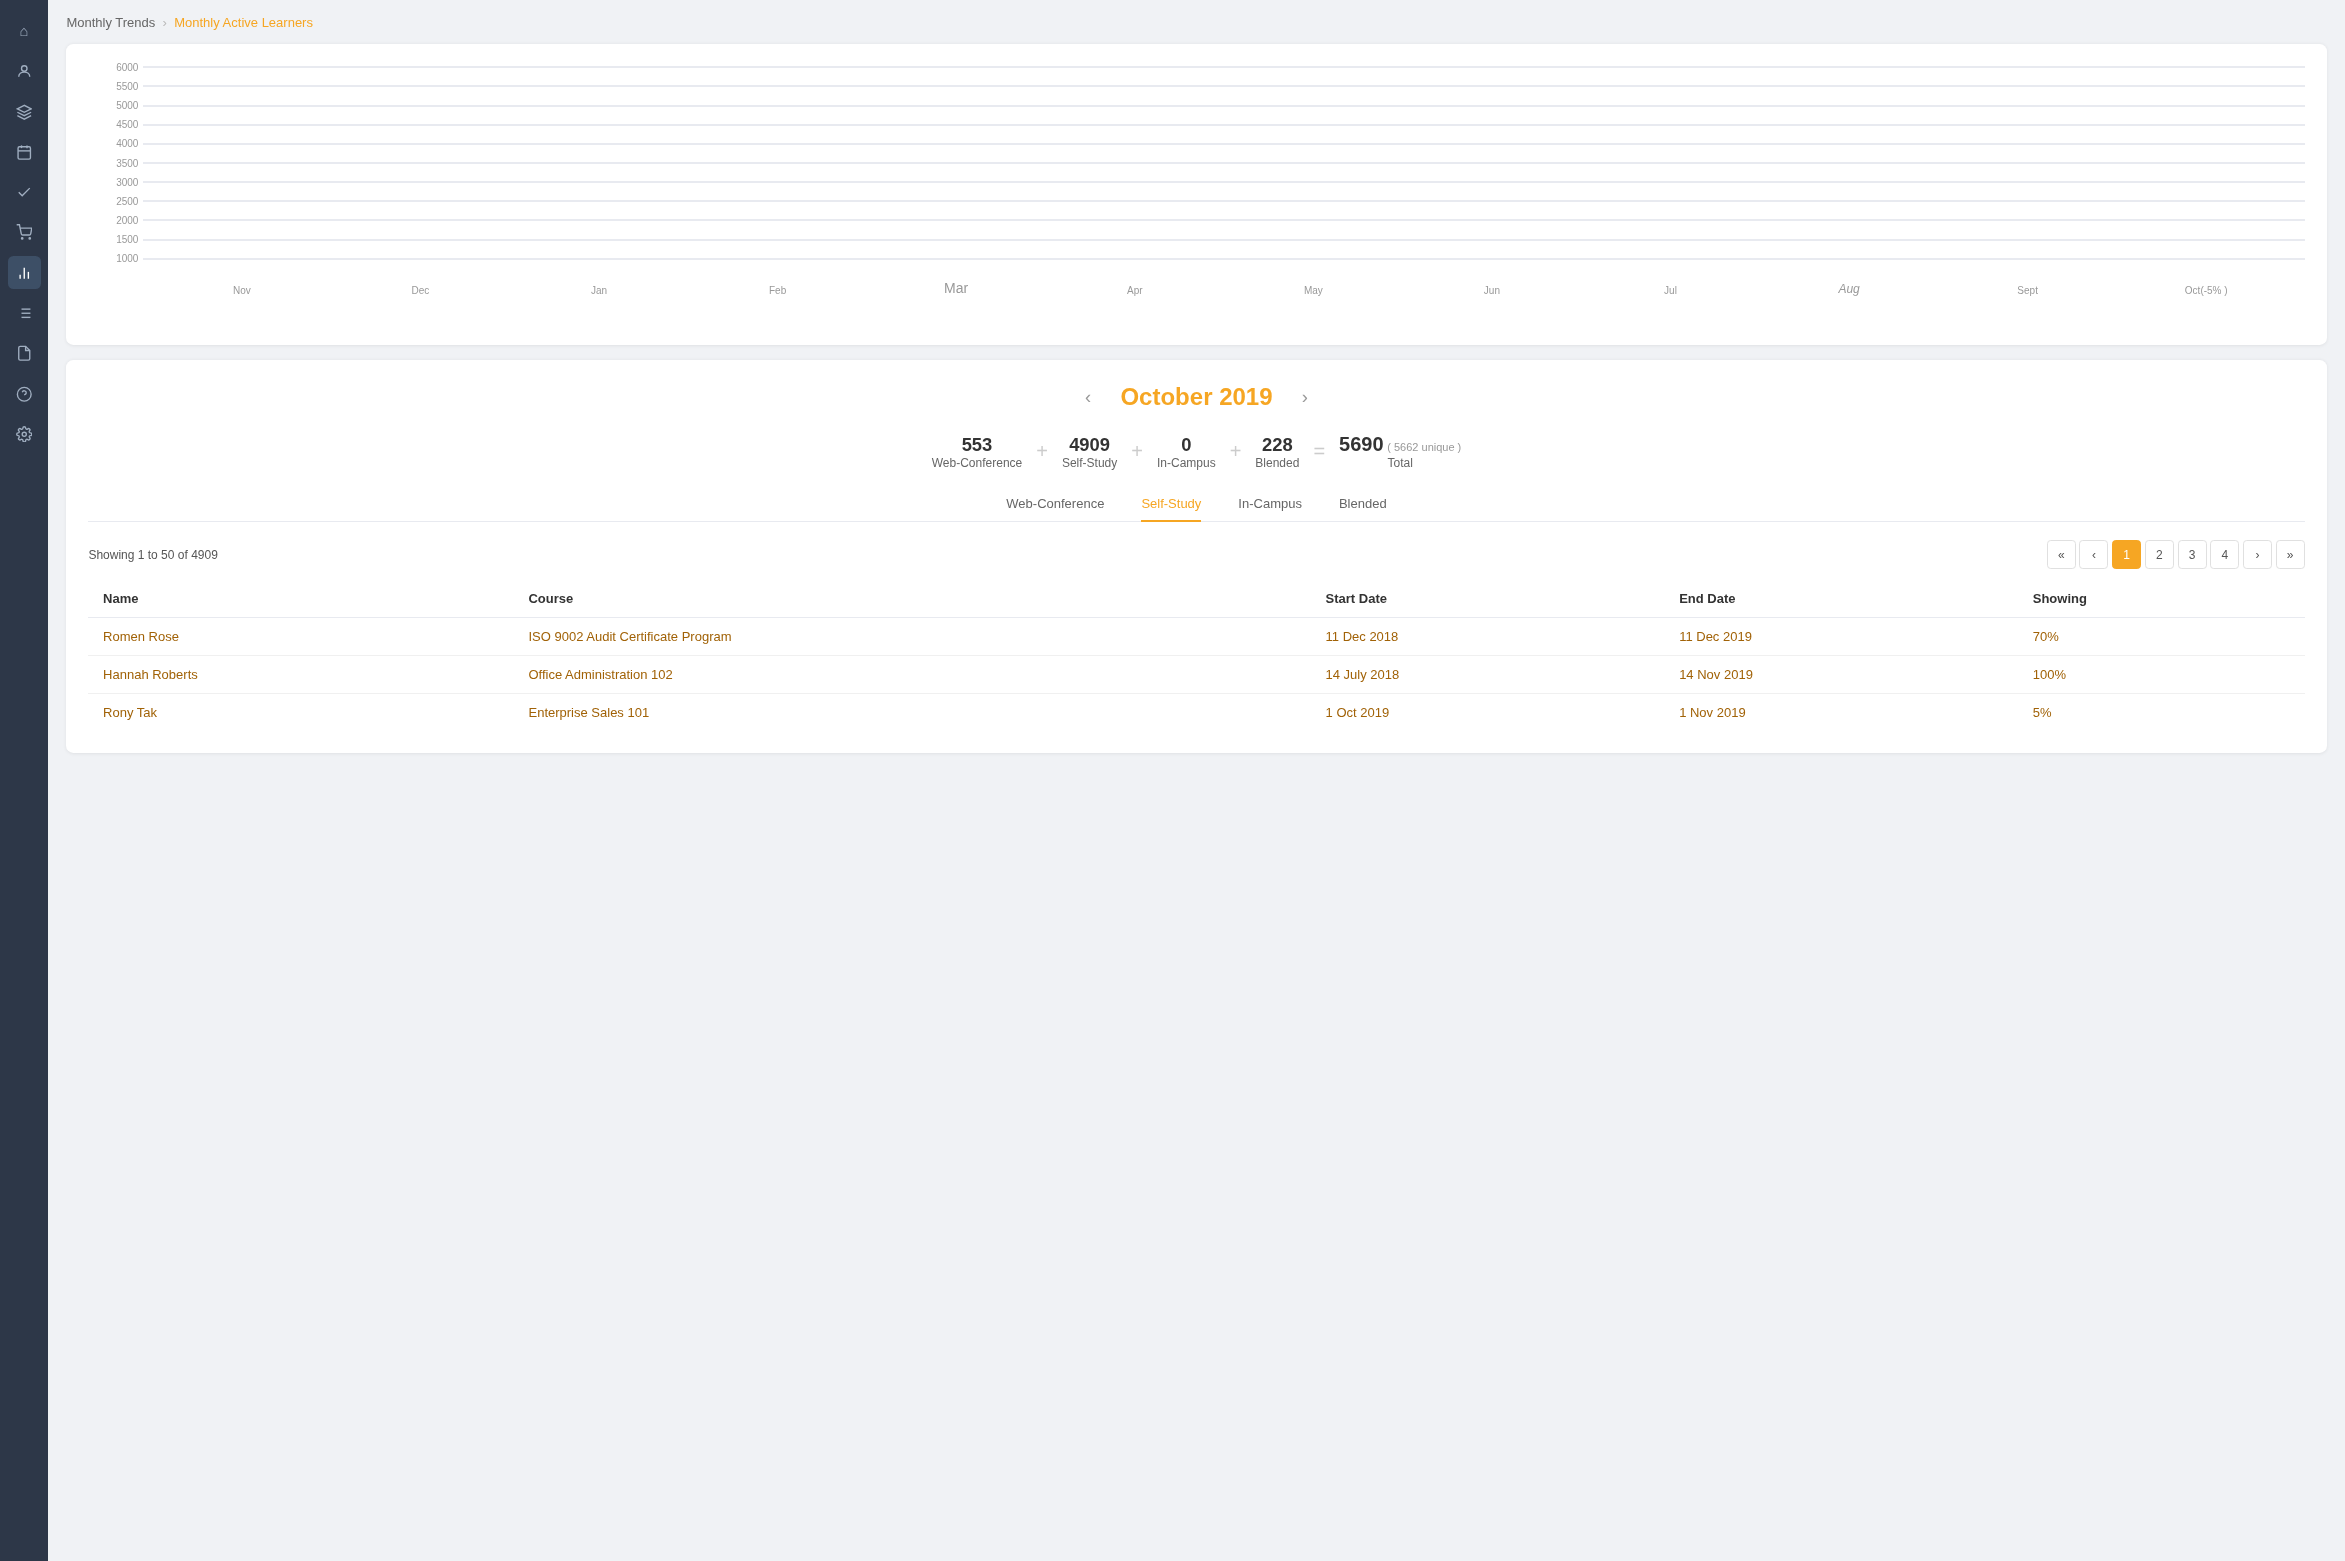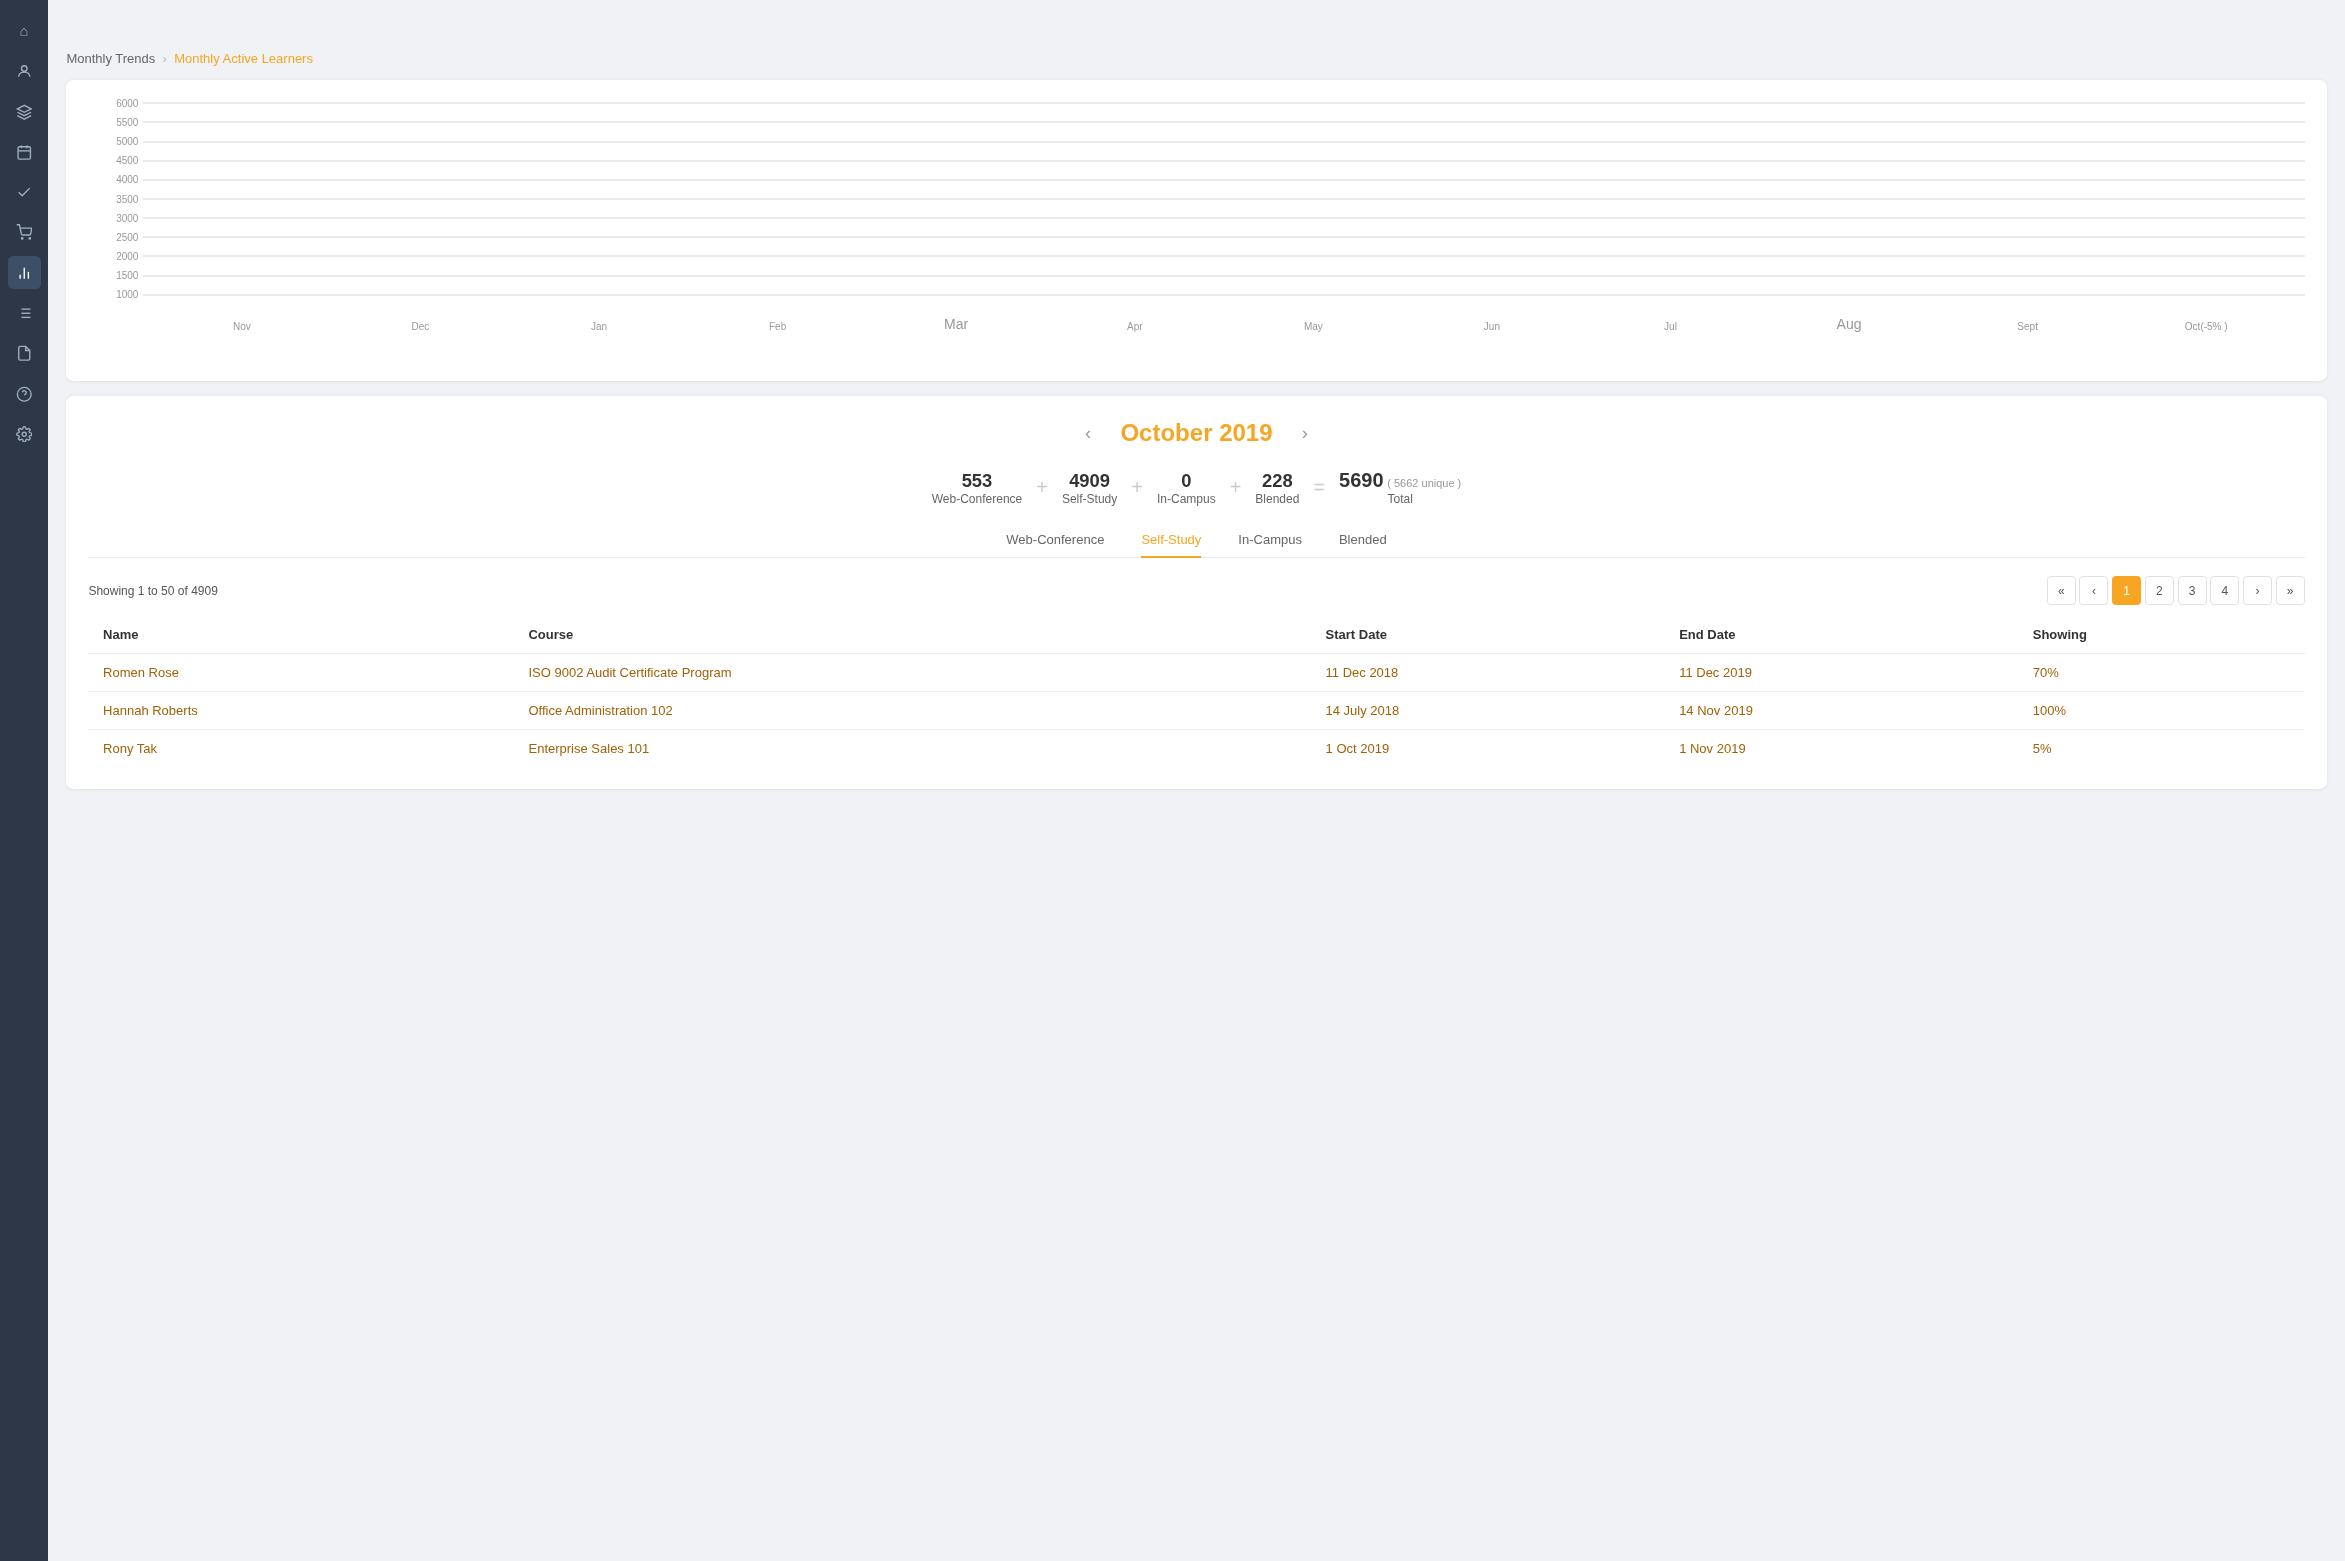--- a/index.html
+++ b/index.html
@@ -28,21 +28,20 @@
       font-size: 14.7px;
     }
     .sidebar-icon.active { color: #fff; background: #3d4f66; }
 
     
     .main {
       flex: 1;
       overflow-y: auto;
       padding: 14.7px 18.4px;
       background: #f0f2f5;
-      margin-top: 36px;
     }
 
     
     .breadcrumb {
       display: flex;
       align-items: center;
       gap: 7.3px;
       margin-bottom: 14.7px;
       font-size: 13px;
       color: #666;
@@ -410,21 +409,21 @@
           <div class="bar-group">
             <div class="bar" style="height: 46.6667%; background: rgb(77, 157, 224); width: 62%; border-radius: 2.8px 2.8px 0px 0px;"></div>
             <div class="bar-label" style="font-size: 10px; color: rgb(153, 153, 153); margin-top: 5.5px;">Jun</div>
           </div>
           <div class="bar-group">
             <div class="bar" style="height: 51.6667%; background: rgb(77, 157, 224); width: 62%; border-radius: 2.8px 2.8px 0px 0px;"></div>
             <div class="bar-label" style="font-size: 10px; color: rgb(153, 153, 153); margin-top: 5.5px;">Jul</div>
           </div>
           <div class="bar-group">
             <div class="bar" style="height: 90%; background: rgb(77, 157, 224); width: 62%; border-radius: 2.8px 2.8px 0px 0px;"></div>
-            <div class="bar-label" style="font-size: 14px; color: rgb(153, 153, 153); margin-top: 5.5px;">Aug</div>
+            <div class="bar-label" style="font-size: 12px; color: rgb(153, 153, 153); margin-top: 5.5px; font-style: italic;">Aug</div>
           </div>
           <div class="bar-group">
             <div class="bar" style="height: 97.5%; background: rgb(77, 157, 224); width: 62%; border-radius: 2.8px 2.8px 0px 0px;"></div>
             <div class="bar-label" style="font-size: 10px; color: rgb(153, 153, 153); margin-top: 5.5px;">Sept</div>
           </div>
           <div class="bar-group">
             <div class="bar" style="height: 92.5%; background: rgb(78, 205, 196); width: 62%; border-radius: 2.8px 2.8px 0px 0px;"></div>
             <div class="bar-label" style="font-size: 10px; color: rgb(153, 153, 153); margin-top: 5.5px;">Oct(-5% )</div>
           </div>
         </div>

